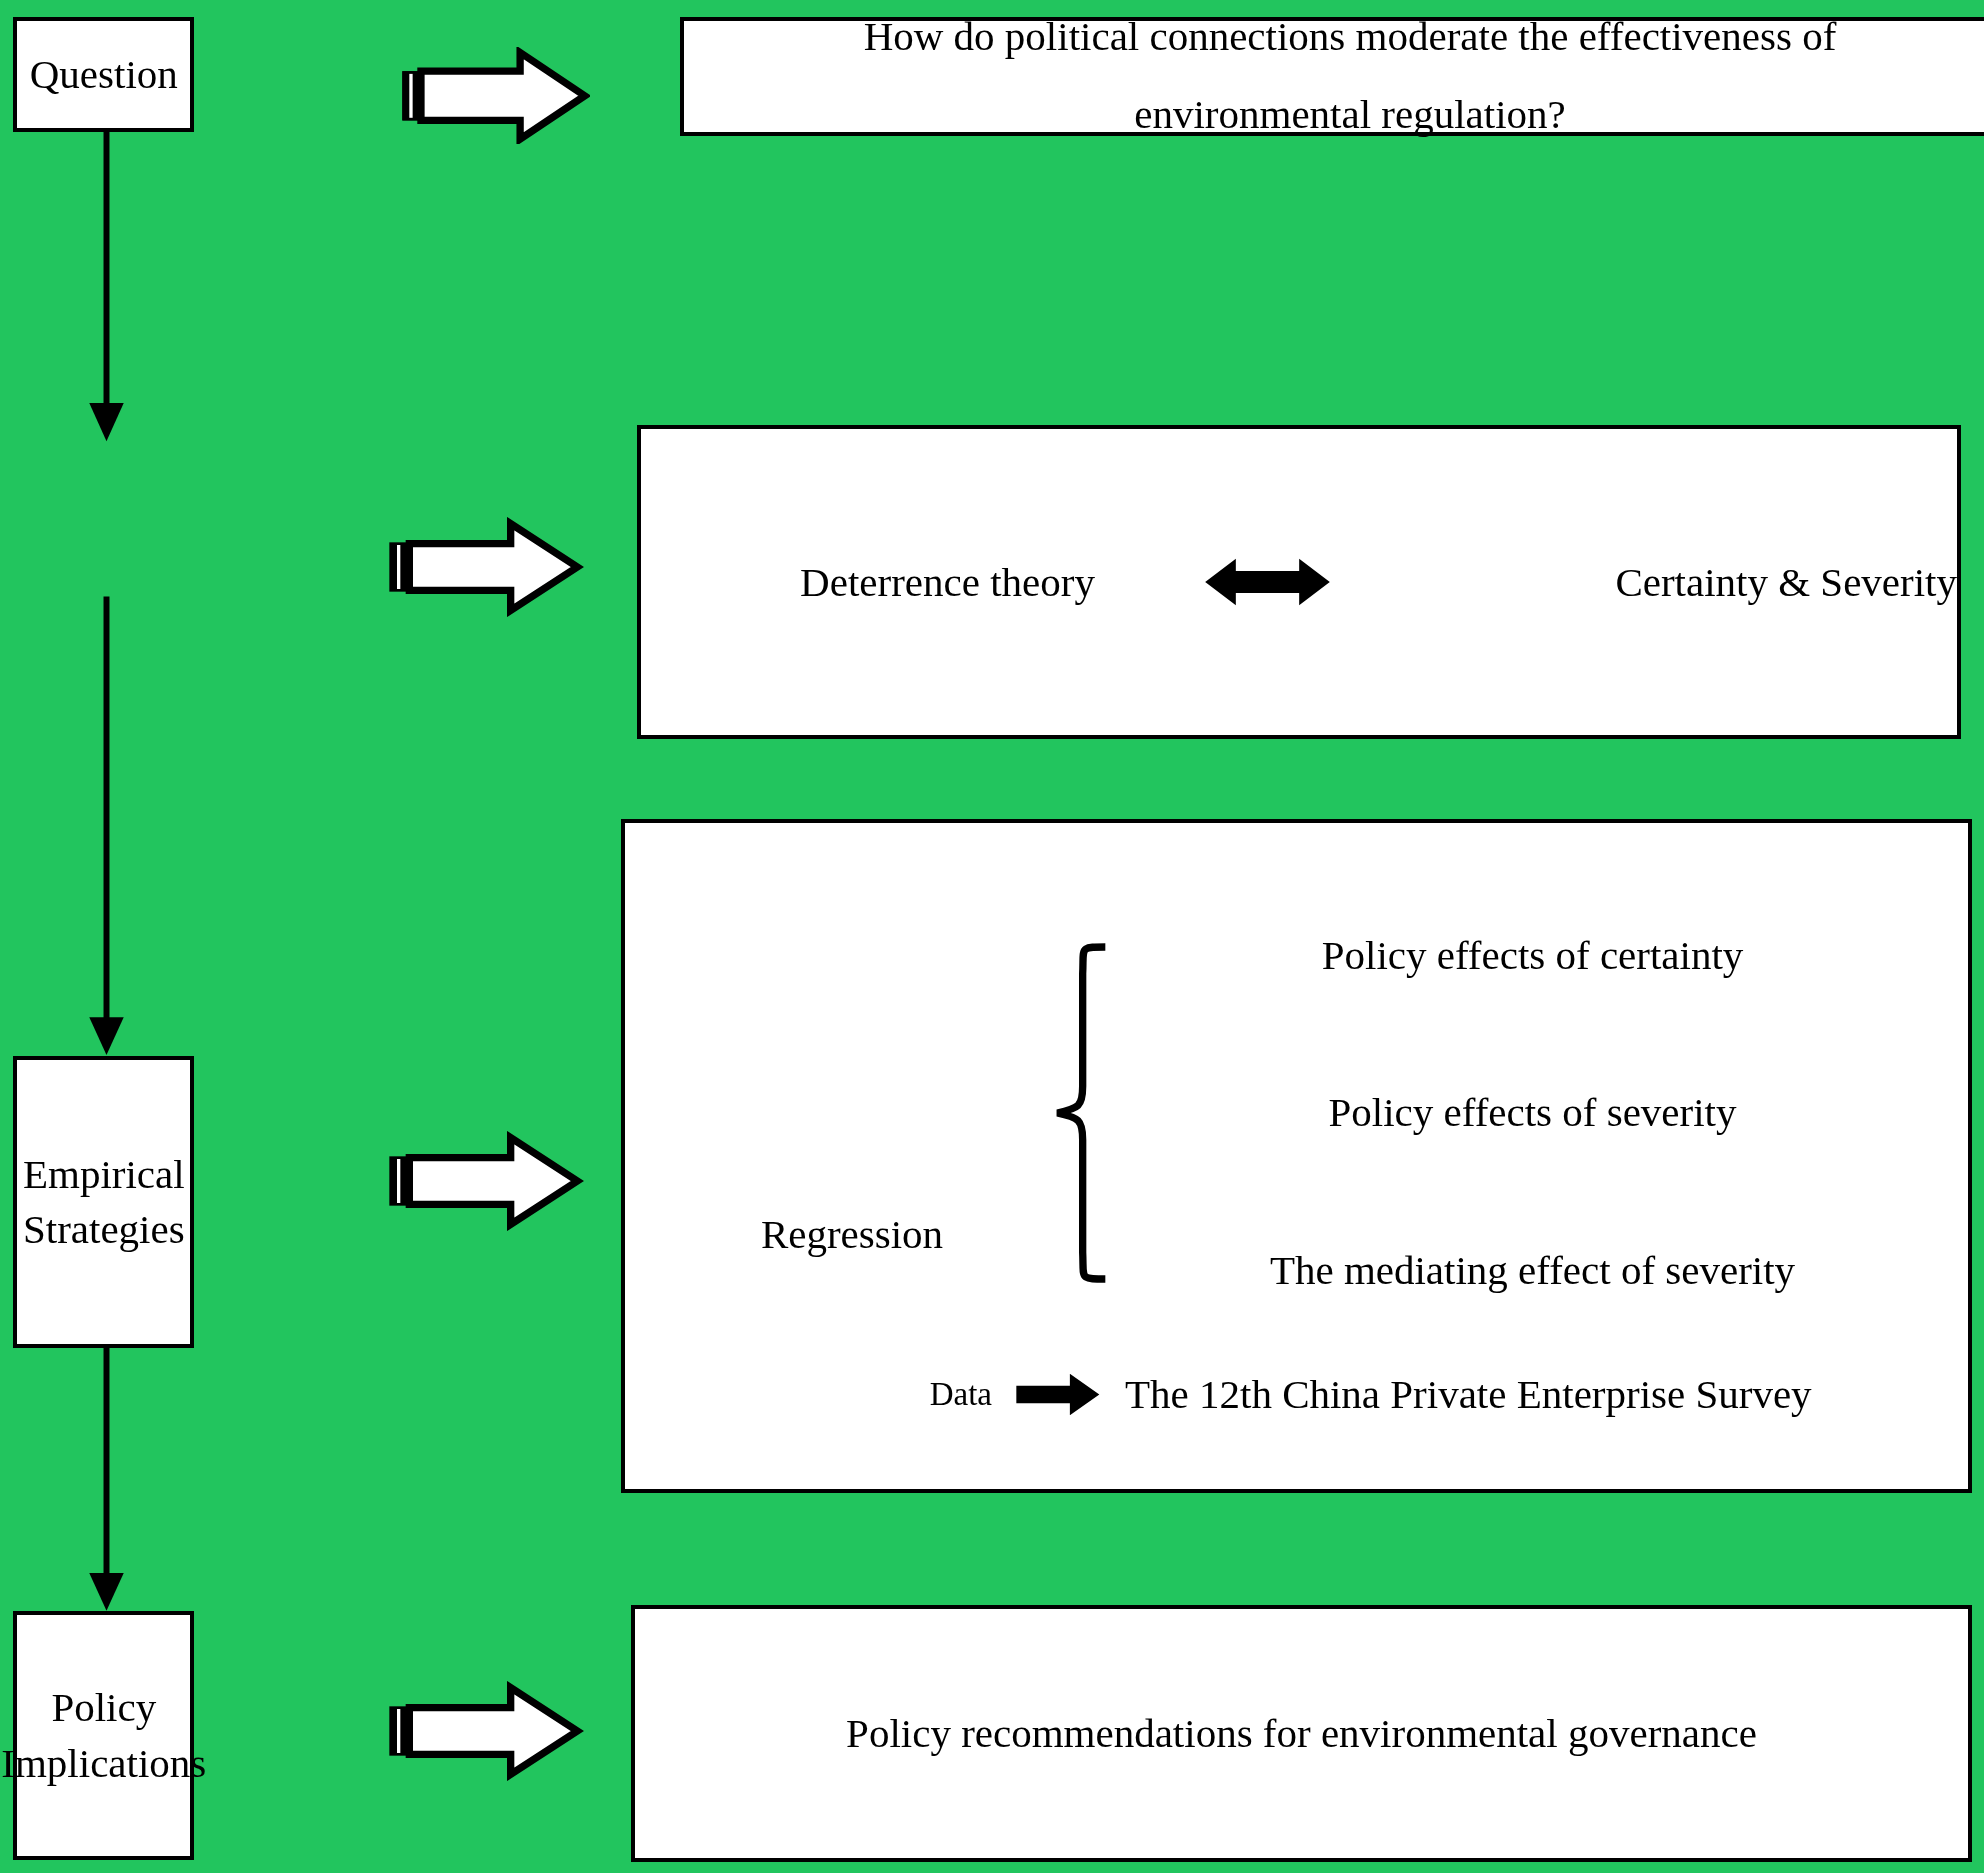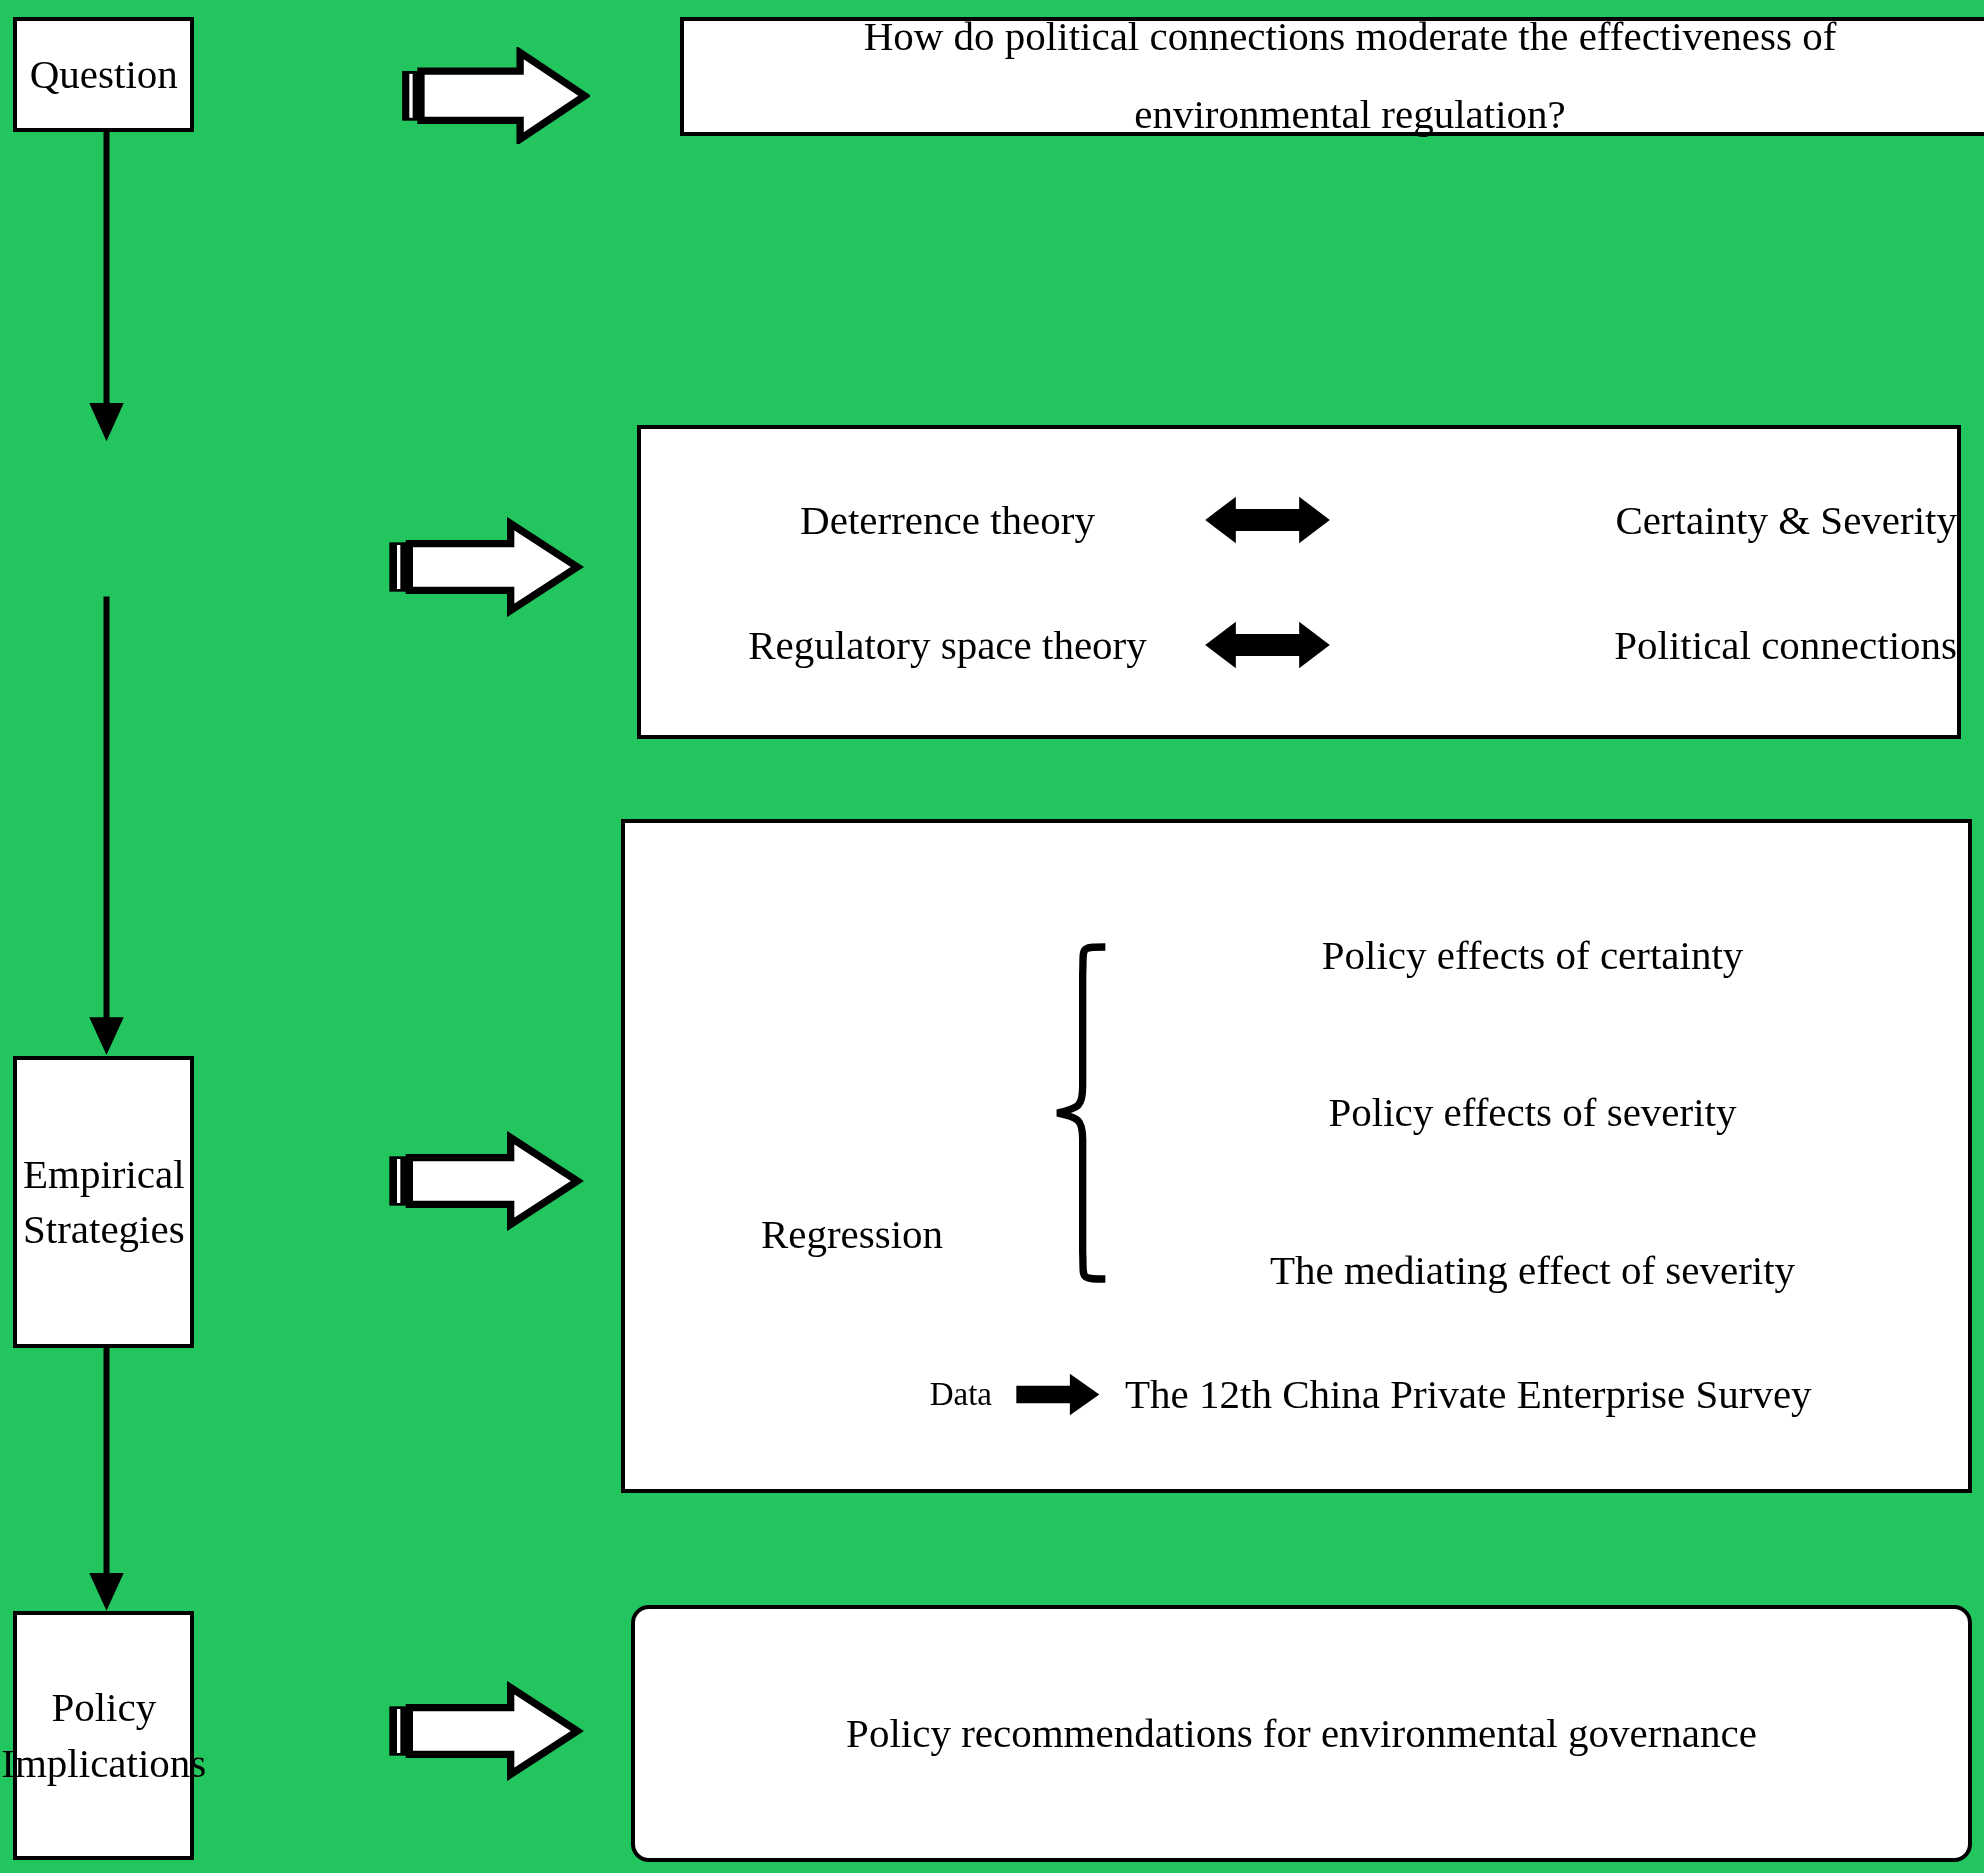--- a/index.html
+++ b/index.html
@@ -213,29 +213,20 @@
       <div class="theory-row">
         <div class="theory-left">Deterrence theory</div>
         <div class="dbl-arrow-cell">
           <svg width="127" height="64" viewBox="0 0 190 96">
             <path d="M 46 16 L 46 33 L 144 33 L 144 16 L 186 48 L 144 80 L 144 63 L 46 63 L 46 80 L 4 48 Z" fill="#000" stroke="#000" stroke-width="3" stroke-linejoin="miter"></path>
           </svg>
         </div>
         <div class="theory-right">Certainty &amp; Severity</div>
       </div>
 
-      <div class="theory-row">
-        <div class="theory-left">Regulatory space theory</div>
-        <div class="dbl-arrow-cell">
-          <svg width="127" height="64" viewBox="0 0 190 96">
-            <path d="M 46 16 L 46 33 L 144 33 L 144 16 L 186 48 L 144 80 L 144 63 L 46 63 L 46 80 L 4 48 Z" fill="#000" stroke="#000" stroke-width="3" stroke-linejoin="miter"></path>
-          </svg>
-        </div>
-        <div class="theory-right">Political connections</div>
-      </div>
 
     </div>
   </div>
 
   <div class="detail-box" style="left:621px; top:819px; width:1351px; height:674px; display:block;">
     <div class="emp-inner">
 
       <div class="reg-label">Regression</div>
 
       <div class="brace-wrap">
@@ -262,18 +253,18 @@
           <svg width="87" height="47" viewBox="0 0 130 70">
             <path d="M 2 22 L 82 22 L 82 4 L 126 35 L 82 66 L 82 48 L 2 48 Z" fill="#000"></path>
           </svg>
         </div>
         <div class="data-value">The 12th China Private Enterprise Survey</div>
       </div>
 
     </div>
   </div>
 
-  <div class="detail-box" style="left:631px; top:1605px; width:1341px; height:257px;border-radius:18px;">
+  <div class="detail-box" style="left:631px; top:1605px; width:1341px; height:257px;">
     <div class="detail-text">Policy recommendations for environmental governance</div>
   </div>
 
 </div>
 
 
 </body></html>

